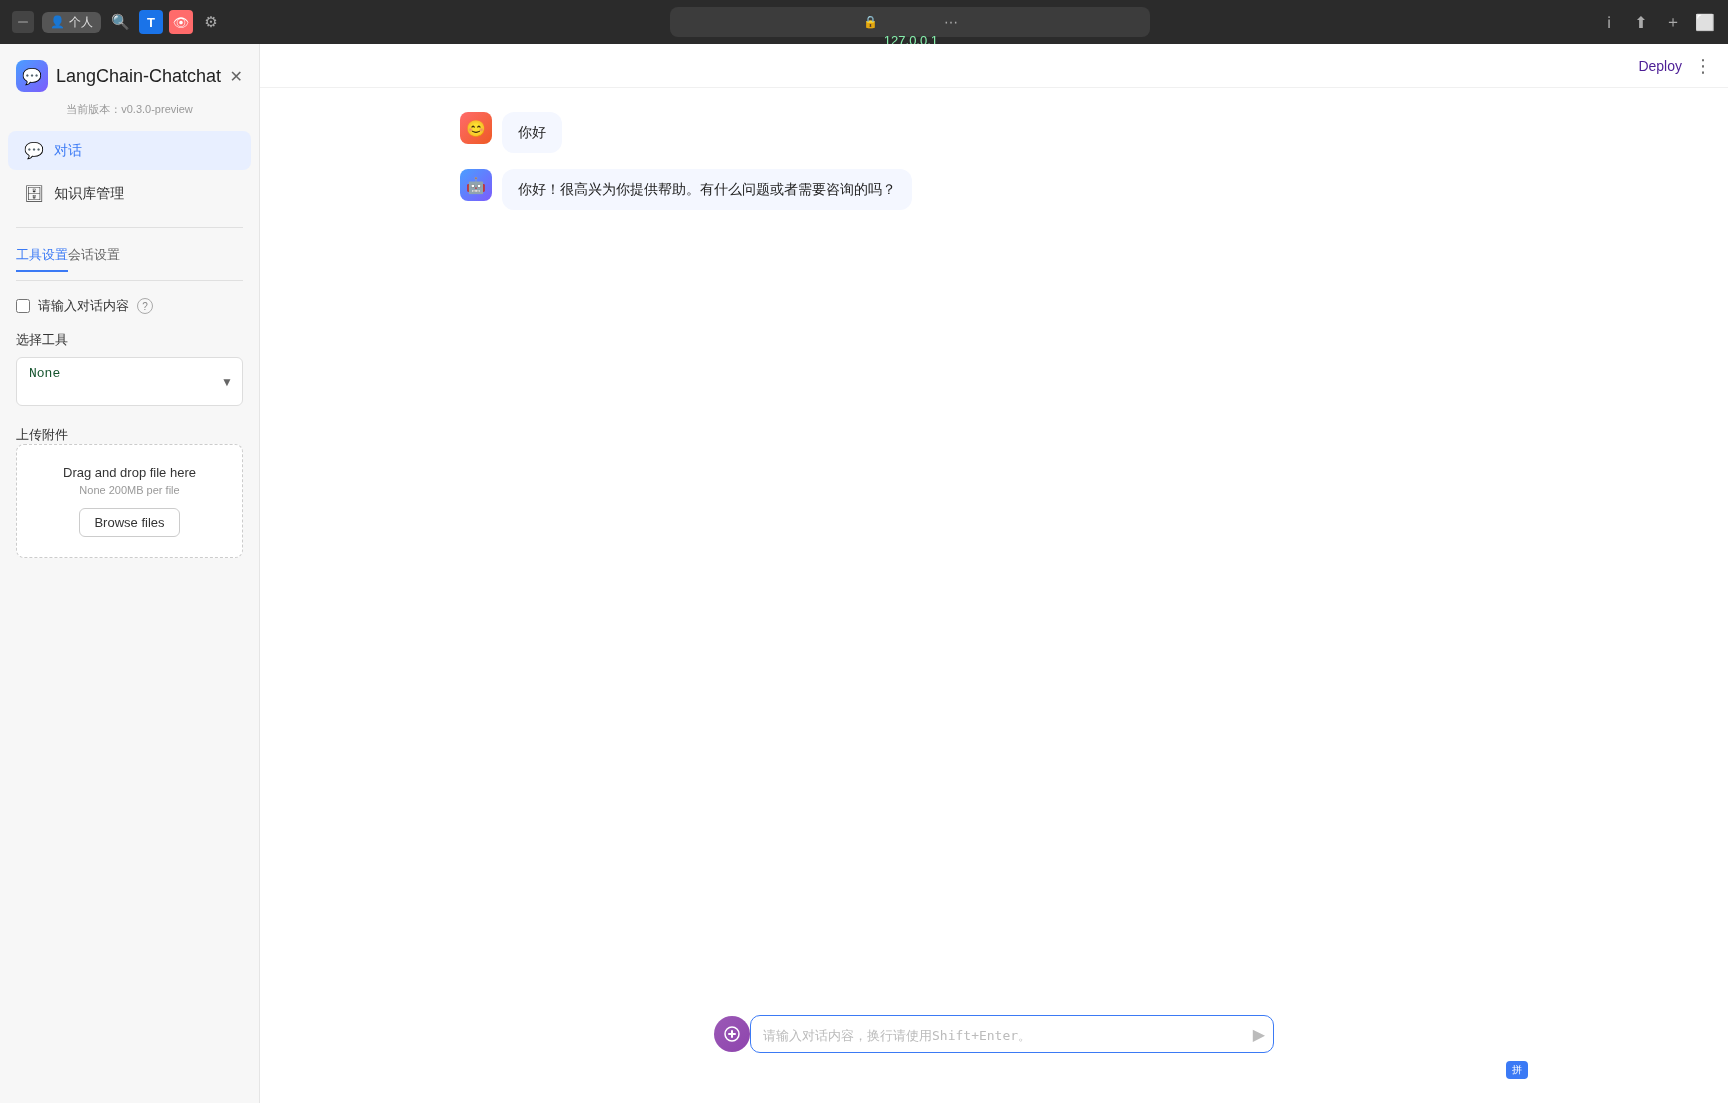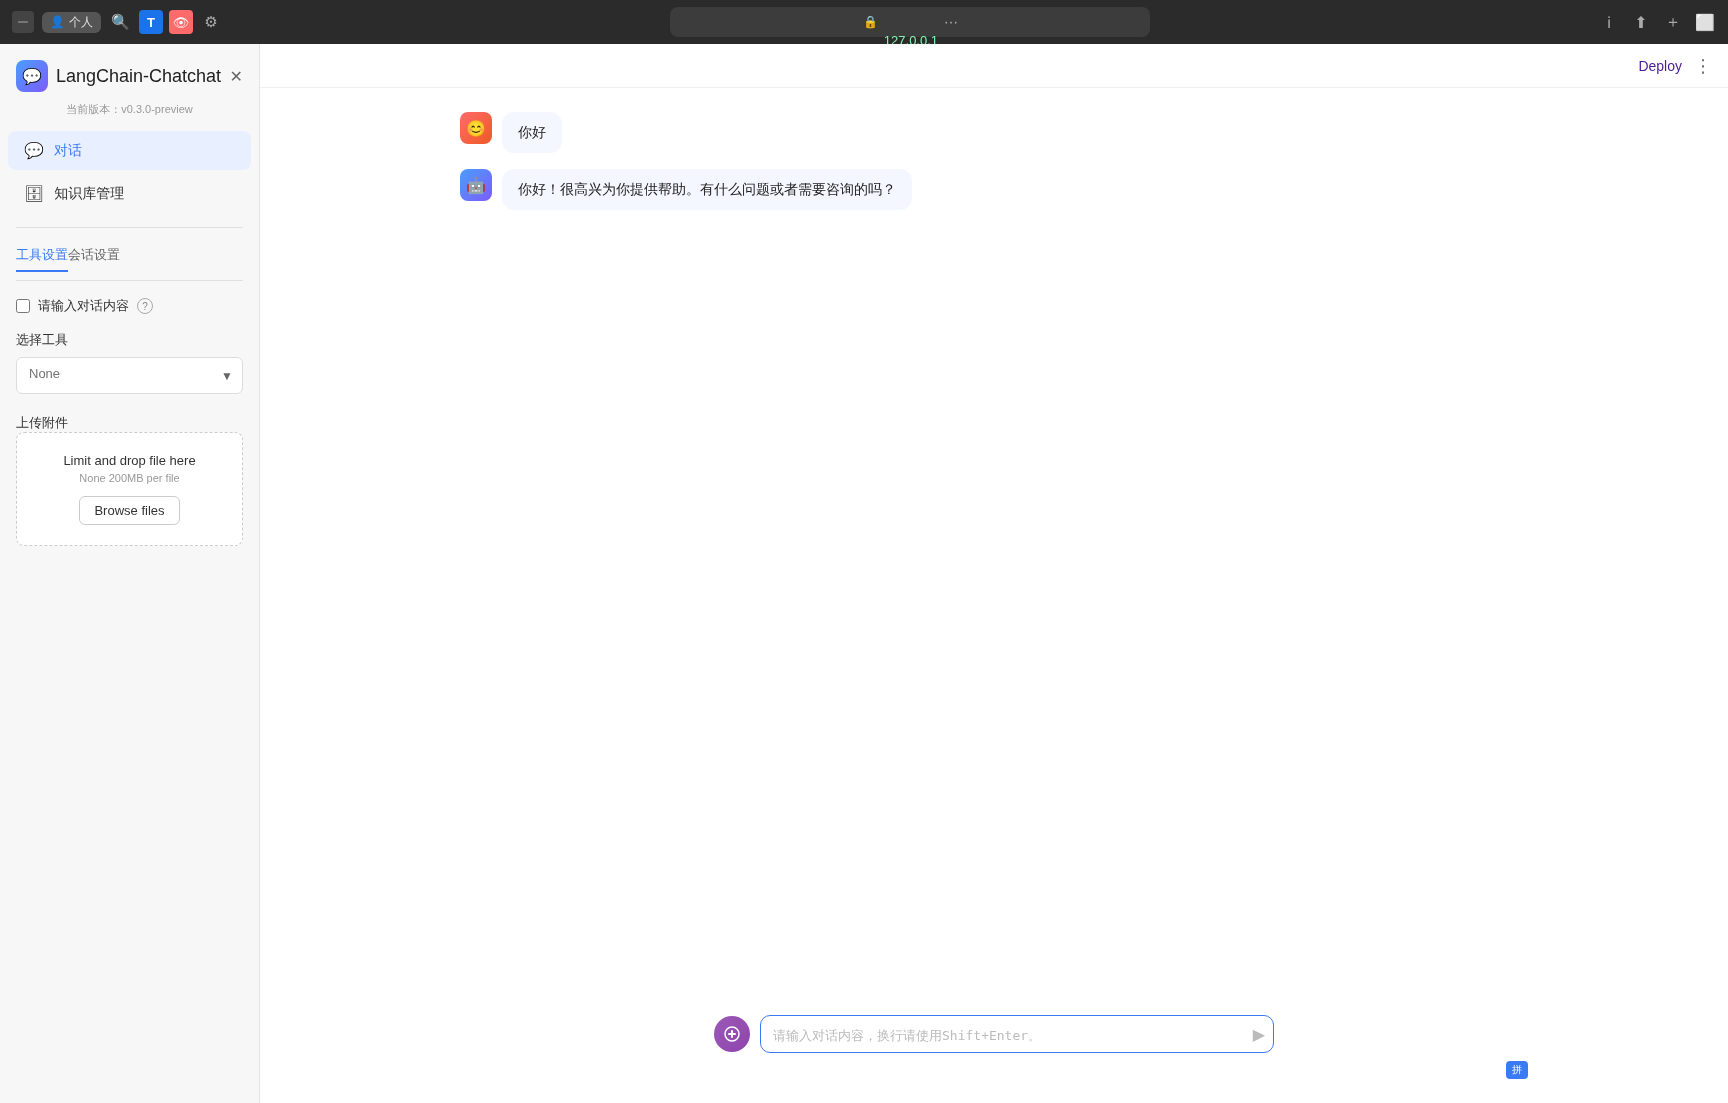--- a/index.html
+++ b/index.html
@@ -211,26 +211,27 @@
 
     .select-wrapper {
       position: relative;
       margin-bottom: 20px;
     }
     .tool-select {
       width: 100%;
       appearance: none;
       border: 1px solid #ddd;
       border-radius: 6px;
-      padding: 8px 32px 12px 12px;
+      padding: 8px 32px 24px 12px;
       font-size: 13px;
       background: white;
-      color: #737373;
+      color: #14532d;
       cursor: pointer;
       outline: none;
+      font-family: Liberation Mono, monospace;
     }
     .select-arrow {
       position: absolute;
       right: 10px;
       top: 50%;
       transform: translateY(-50%);
       pointer-events: none;
       color: #666;
       font-size: 12px;
     }
@@ -345,21 +346,21 @@
       padding: 16px 200px 20px;
       display: flex;
       flex-direction: column;
       align-items: center;
       gap: 8px;
     }
 
     .chat-input-row {
       display: flex;
       align-items: center;
-      gap: 10px;
+      gap: 0;
       width: 100%;
       max-width: 560px;
     }
 
     .attachment-btn {
       width: 36px; height: 36px;
       border-radius: 50%;
       background: linear-gradient(135deg, #9b59b6, #8e44ad);
       display: flex; align-items: center; justify-content: center;
       cursor: pointer;
@@ -490,21 +491,21 @@
       <div class="settings-label">选择工具</div>
       <div class="select-wrapper">
         <select class="tool-select">
           <option value="none">None</option>
         </select>
         <span class="select-arrow">▼</span>
       </div>
 
       <div class="upload-section-label">上传附件</div>
       <div class="upload-dropzone">
-        <div class="dropzone-title">Limit and drop file here</div>
+        <div class="dropzone-title">Drag and drop file here</div>
         <div class="dropzone-subtitle">None 200MB per file</div>
         <button class="browse-btn">Browse files</button>
       </div>
     </div>
   </div>
 
   <div class="main-area">
     <div class="main-header">
       <span class="deploy-btn">Deploy</span>
       <span class="more-btn">⋮</span>

